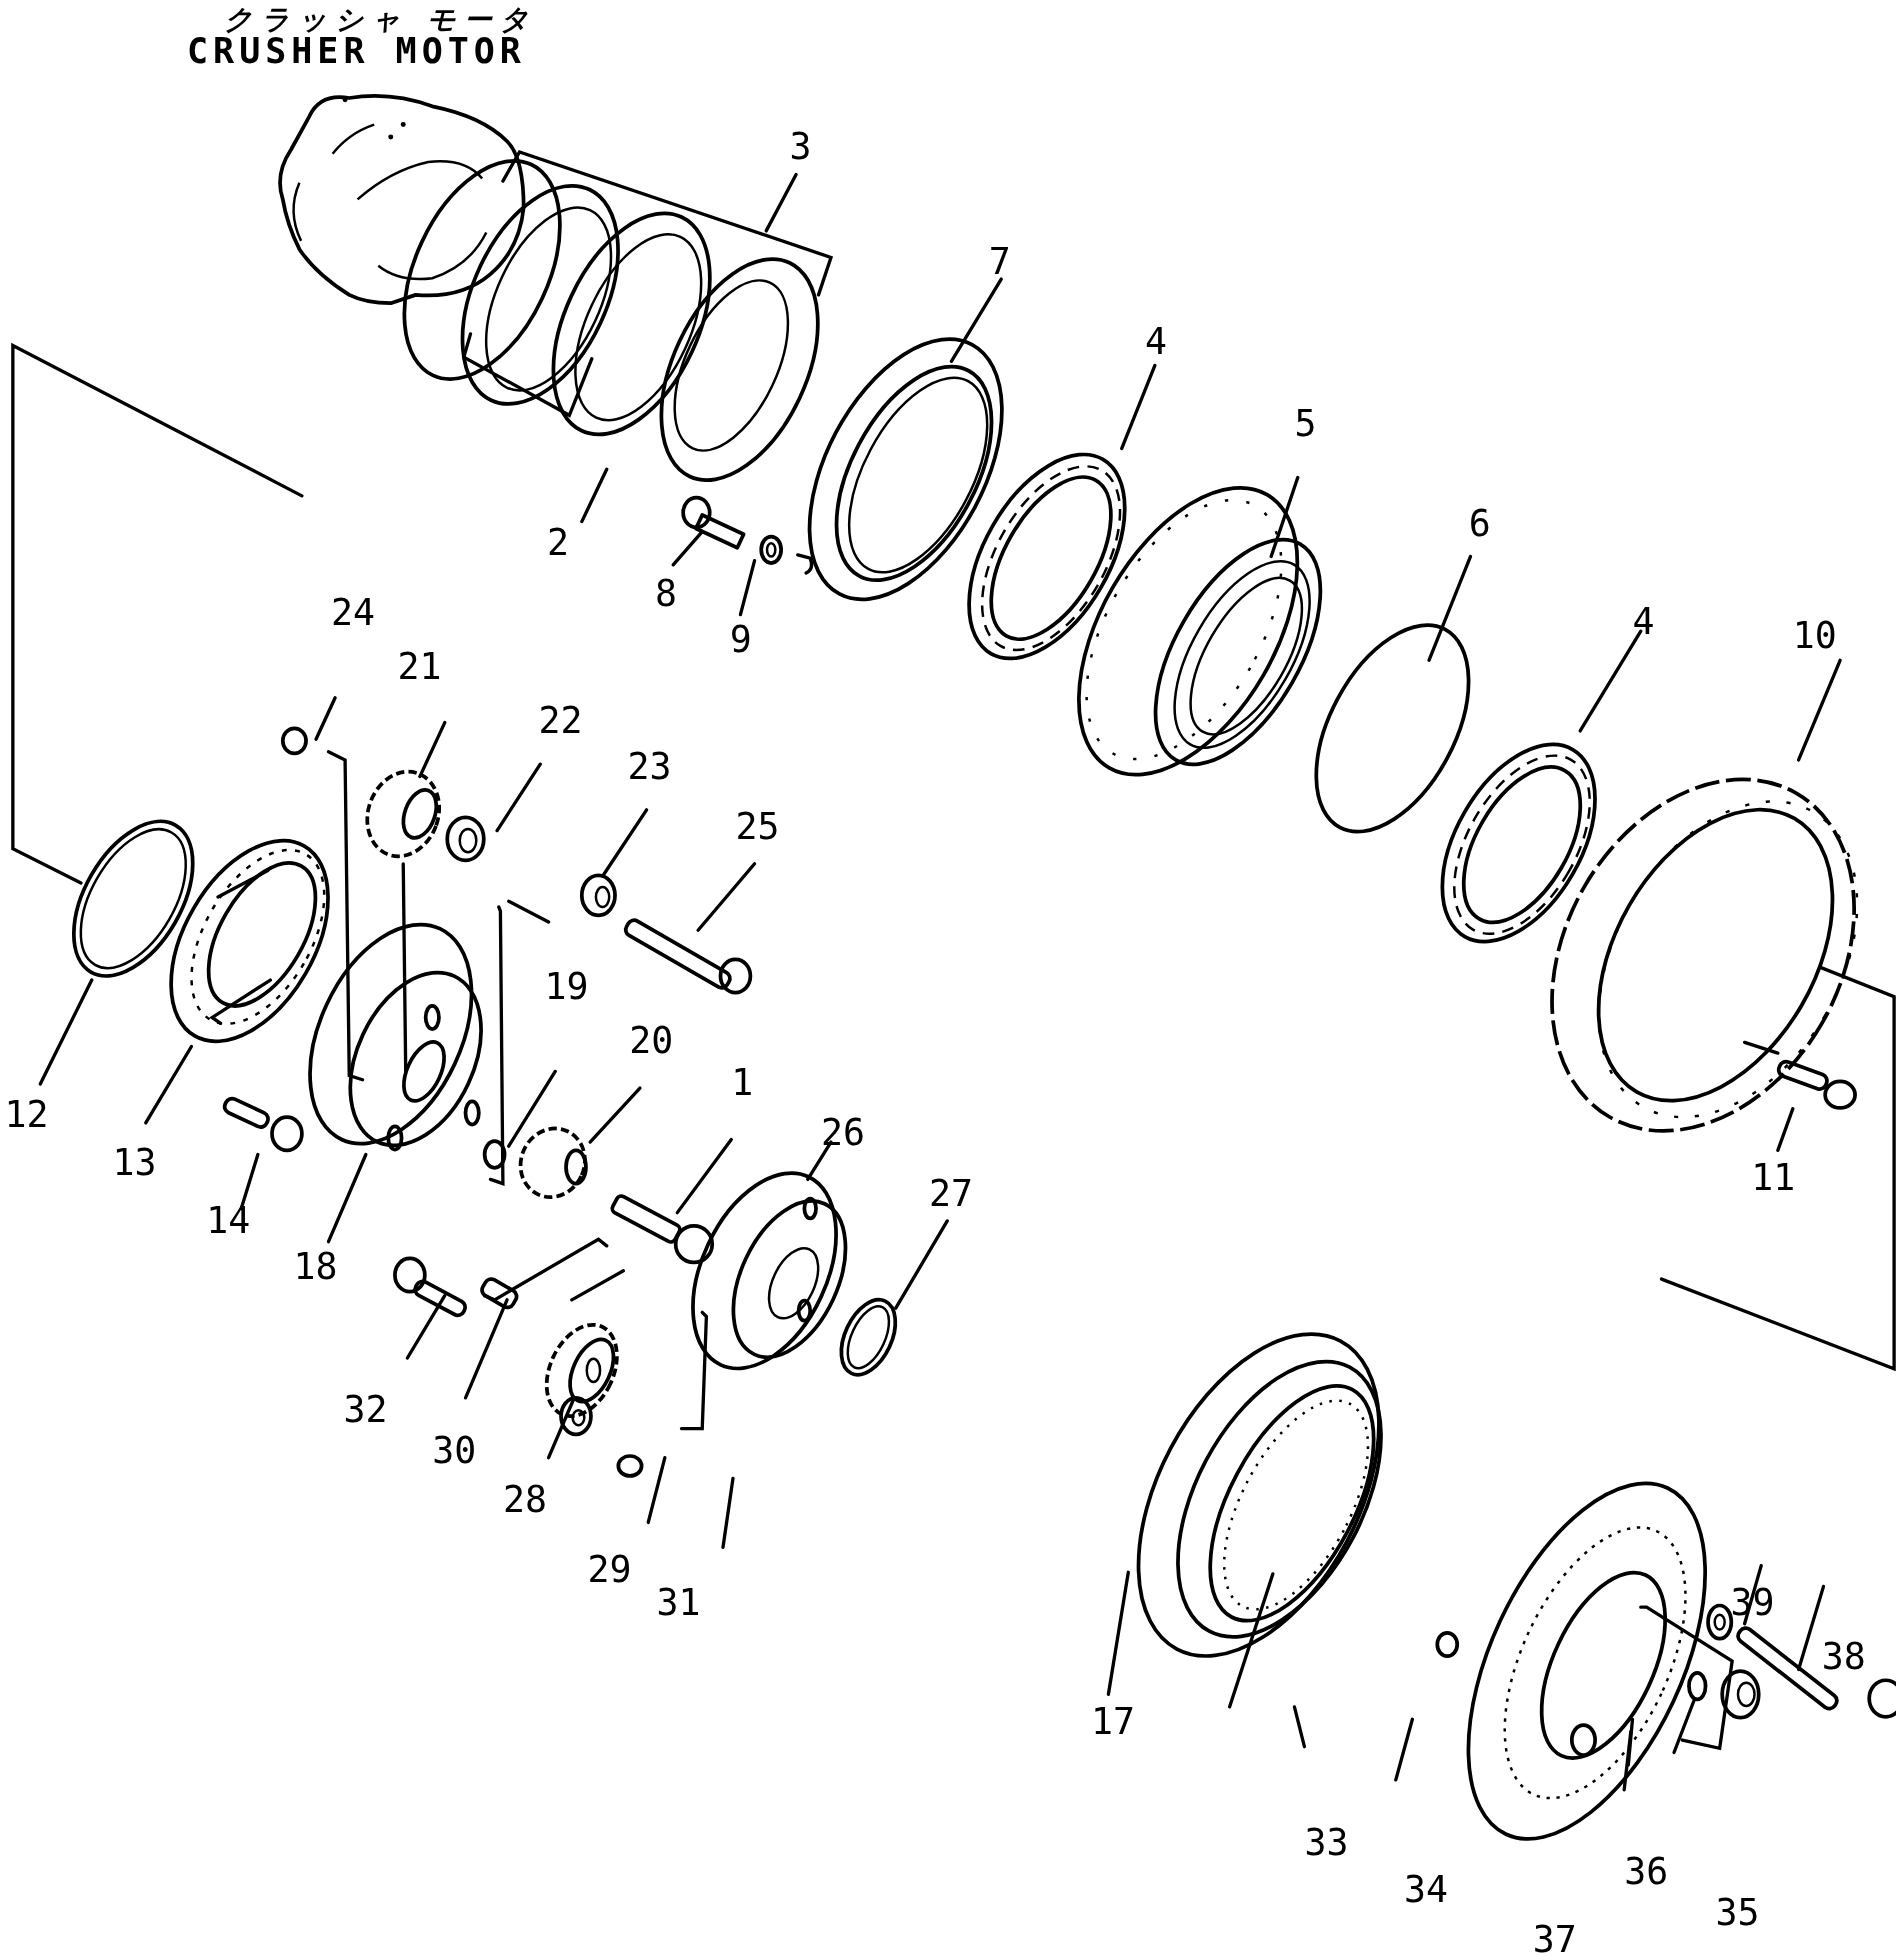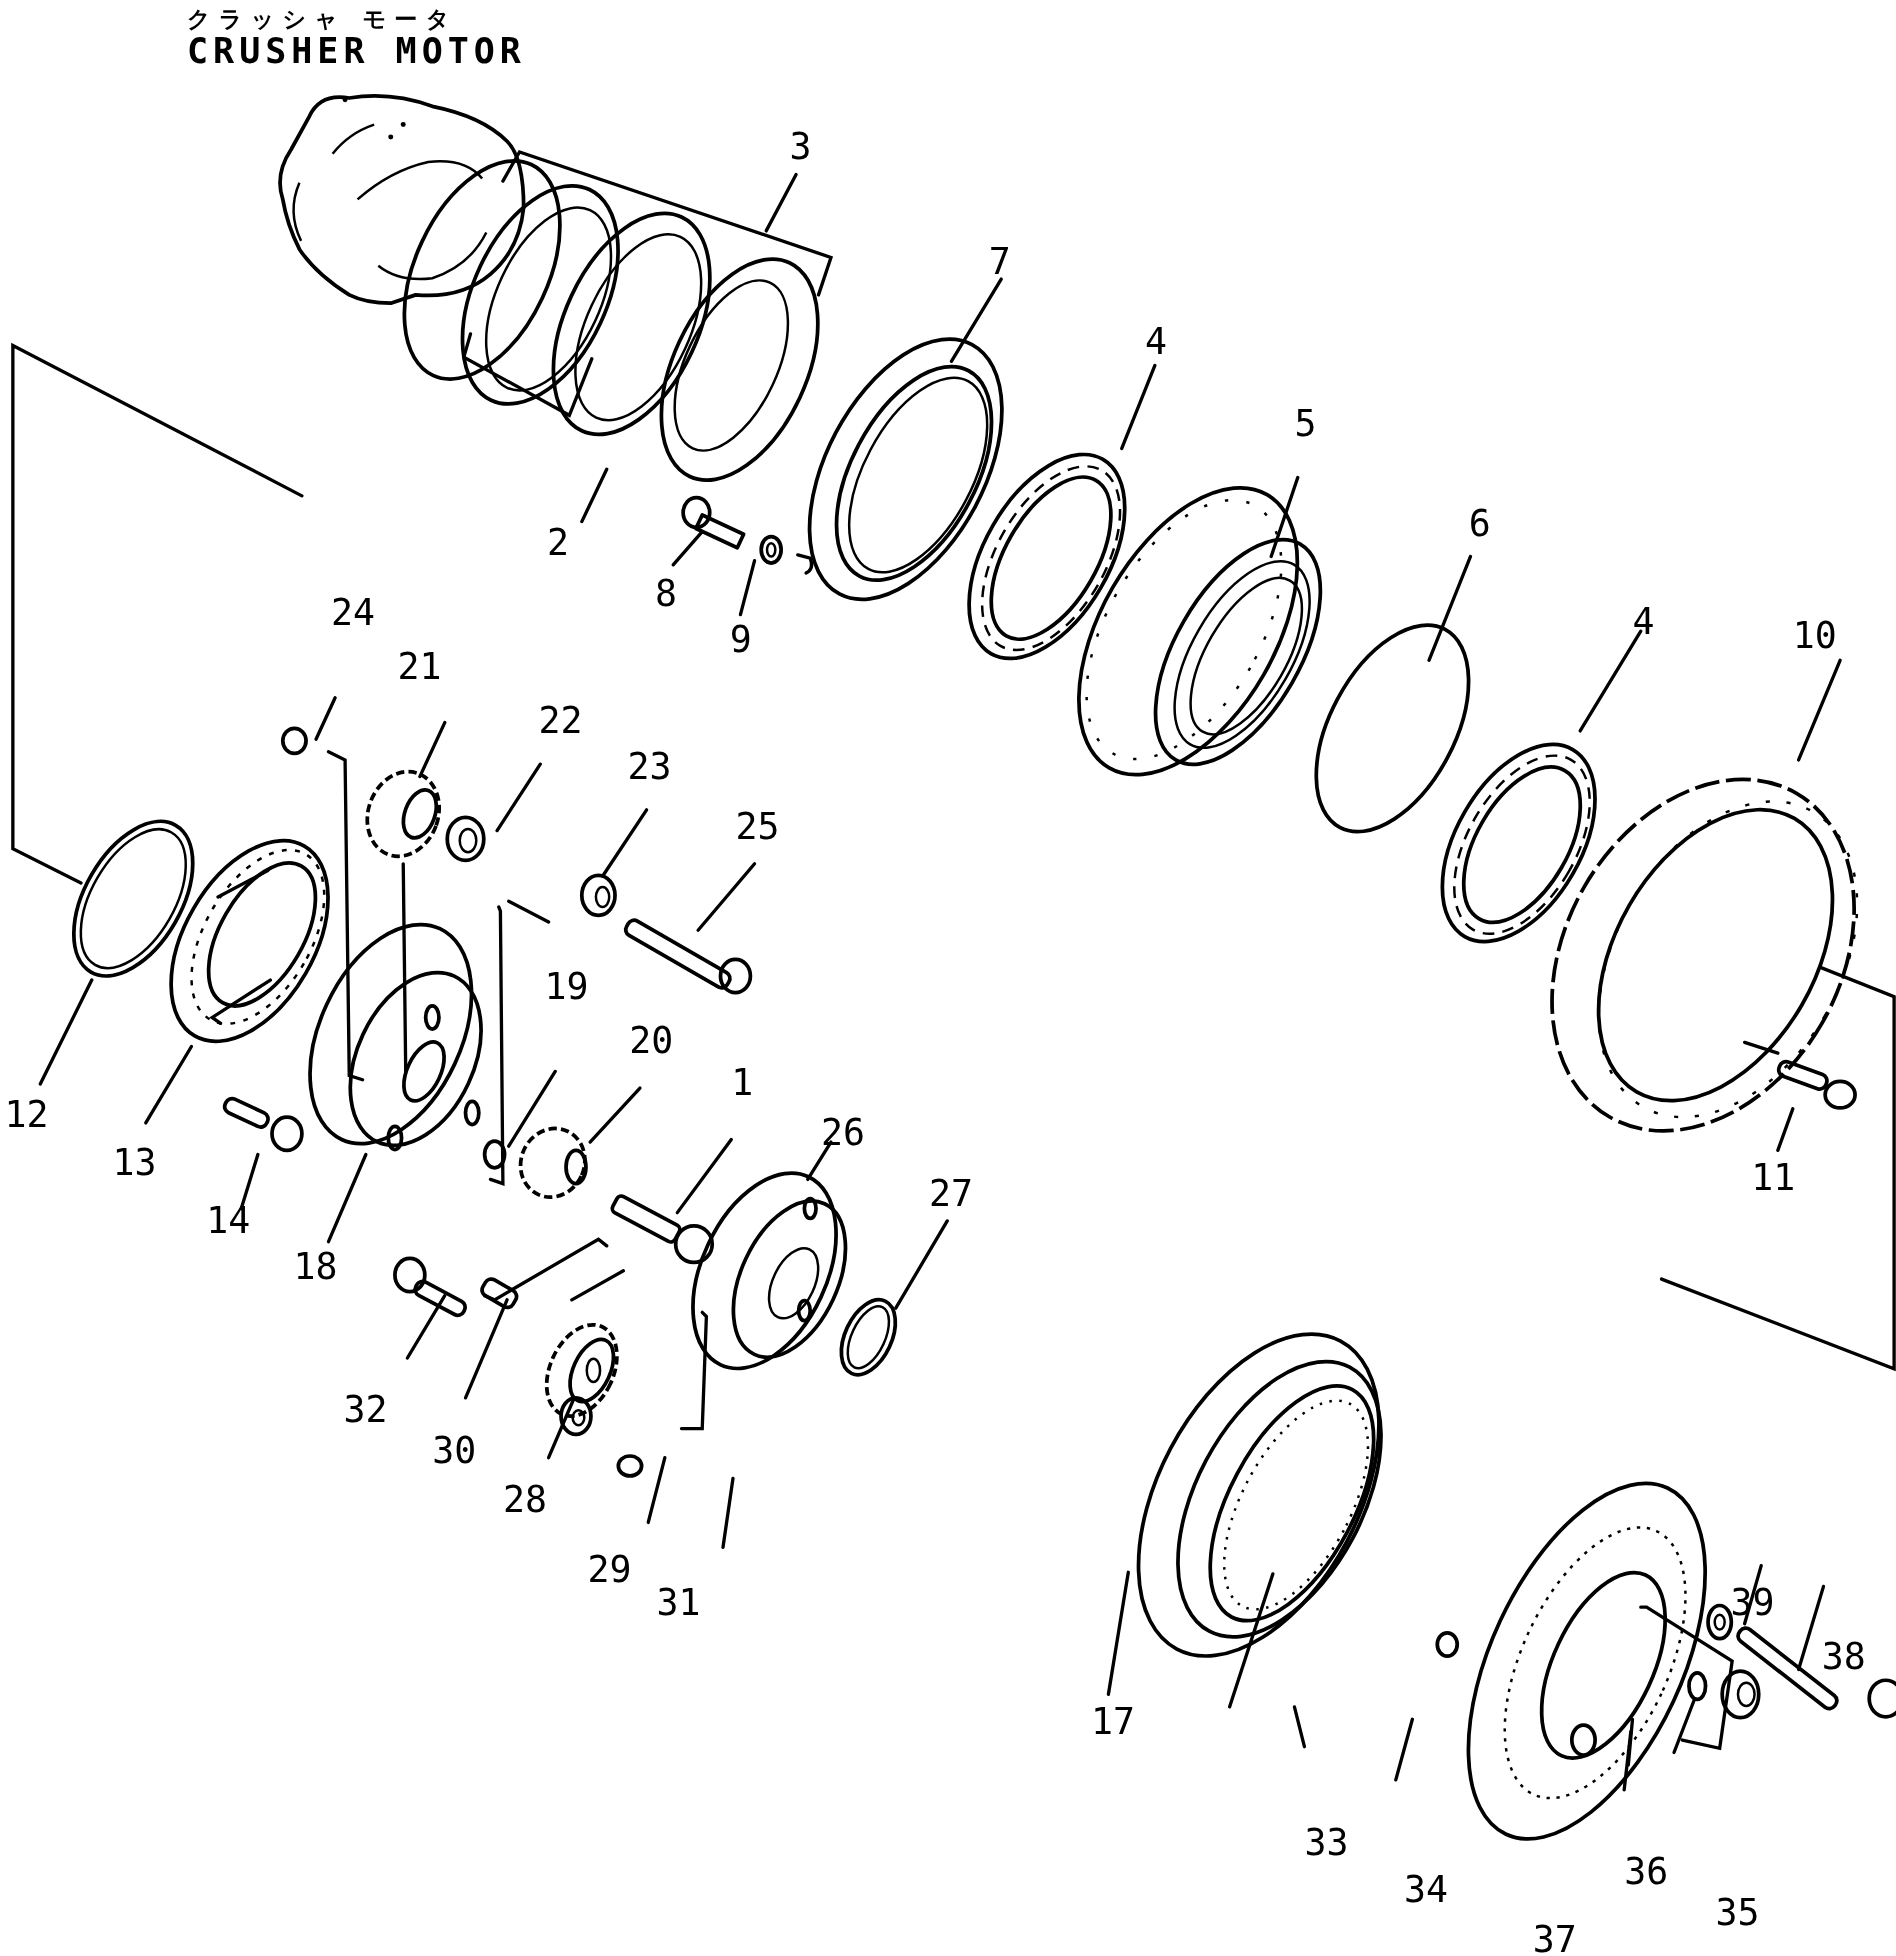--- a/index.html
+++ b/index.html
@@ -1,18 +1,18 @@
 <!DOCTYPE html>
 <html style="font-size:13.3px"><head>
 <meta charset="utf-8">
 <style>
   html, body { margin:0; padding:0; background:#ffffff; }
   body { width:1897px; height:1956px; position:relative; overflow:hidden; font-family:"DejaVu Sans Mono", monospace; color:#000; }
   #title-block { position:absolute; left:187px; top:6.6px; }
-  .title-jp { font-family:"DejaVu Sans", sans-serif; font-size:23px; font-weight:bold; letter-spacing:8.3px; line-height:25px; }
+  .title-jp { font-family:"DejaVu Sans", sans-serif; font-size:28px; font-weight:bold; font-style:italic; letter-spacing:8.3px; line-height:25px;margin-left:37px; }
   .title-en { font-family:"DejaVu Sans Mono", monospace; font-size:35px; font-weight:bold; letter-spacing:5px; line-height:38px; }
   svg#diagram { position:absolute; left:0; top:0; }
   .lbl { font-family:"DejaVu Sans Mono", monospace; font-size:44px; fill:#000; }
   .ln { stroke:#000; stroke-width:4; fill:none; stroke-linecap:round; }
   .pt { stroke:#000; stroke-width:4.5; fill:none; stroke-linejoin:round; }
   .thin { stroke:#000; stroke-width:3; fill:none; }
   .dot { fill:#000; }
 </style>
 </head>
 <body>

